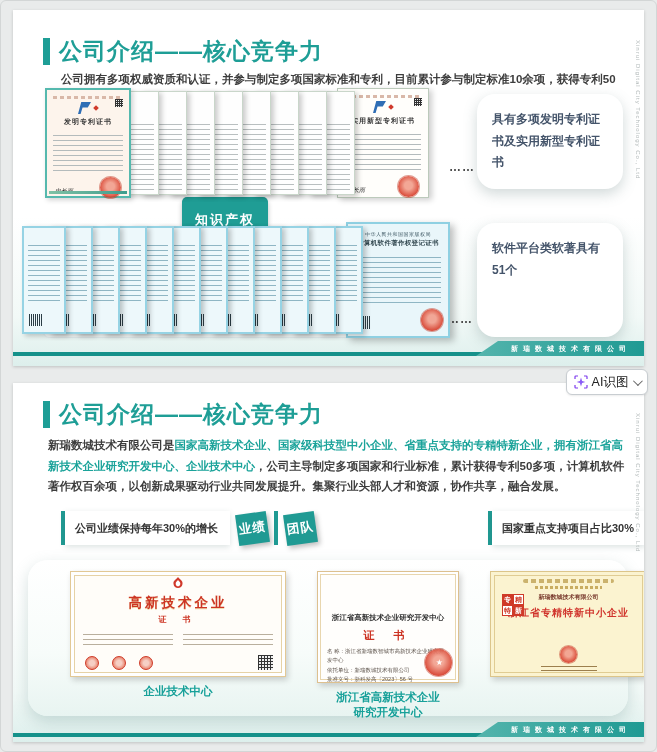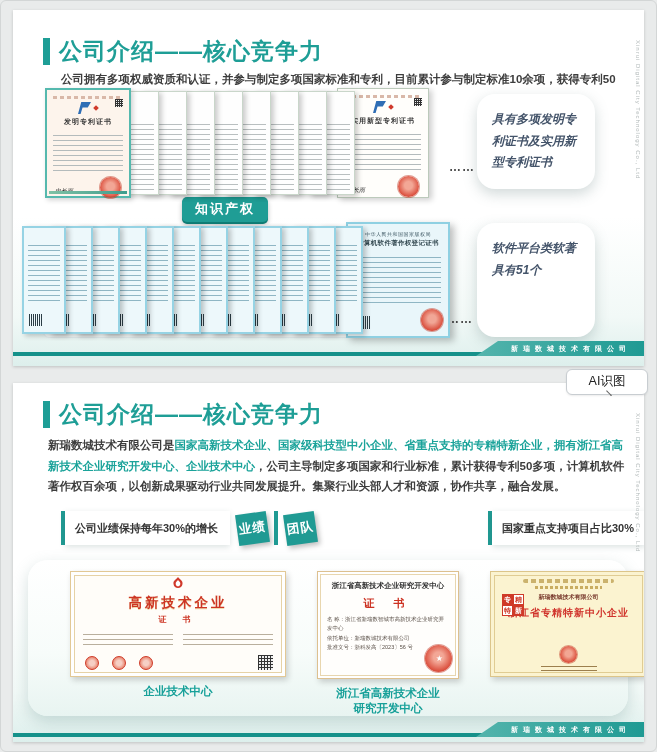--- a/index.html
+++ b/index.html
@@ -51,37 +51,37 @@
   .bl-header { text-align:center; font-size:5px; color:#47606b; letter-spacing:.5px; }
   .bl-title { text-align:center; font-size:6.5px; font-weight:bold; color:#31474f; margin-top:2px; letter-spacing:.3px; }
   .bl-lines { margin-top:5px; height:52px; background:repeating-linear-gradient(#0000 0 4px,#8fb6c4 4px 5px); }
   .bl-seal { right:5px; bottom:5px; width:22px; height:22px; }
   .bl-code { position:absolute; left:7px; bottom:7px; width:16px; height:13px; background:repeating-linear-gradient(90deg,#2c3e46 0 1px,#0000 1px 2px); }
 
   .dots { position:absolute; font-size:12px; font-weight:bold; color:#4a4a4a; letter-spacing:1px; }
   #dots1 { left:436px; top:150px; }
   #dots2 { left:434px; top:302px; }
 
-  .ip-tag { position:absolute; left:169px; top:187px; background:#1f9d95; color:#fff; font-size:13px; font-weight:bold; letter-spacing:2px; padding:3px 13px 4px; border-radius:5px; box-shadow:0 2px 0 #0f7d76, 0 3px 5px rgba(0,0,0,.25); z-index:40; }
-
-  .info-box { position:absolute; left:464px; width:118px; background:#fff; border-radius:18px; box-shadow:0 5px 14px rgba(90,120,120,.28); padding:15px 15px; font-size:12px; font-weight:bold; font-style:italic; color:#44546a; line-height:1.8; }
+  .ip-tag { position:absolute; left:169px; top:187px; background:#1f9d95; color:#fff; font-size:13px; font-weight:bold; letter-spacing:2px; padding:14px 13px 4px; border-radius:5px; box-shadow:0 2px 0 #0f7d76, 0 3px 5px rgba(0,0,0,.25); z-index:40; }
+
+  .info-box { position:absolute; left:464px; width:146px; background:#fff; border-radius:18px; box-shadow:0 5px 14px rgba(90,120,120,.28); padding:15px 15px; font-size:12px; font-weight:bold; color:#44546a; line-height:1.8; }
   #info-box1 { top:84px; min-height:92px; }
   #info-box2 { top:213px; min-height:114px; display:flex; flex-direction:column; gap:11px; }
 
   
   .ribbon-line { position:absolute; left:0; height:4px; width:472px; background:#15918a; border-radius:0 3px 3px 0; }
   #slide1 .ribbon-line { bottom:10px; }
   #slide2 .ribbon-line { bottom:5px; }
   .ribbon-band { position:absolute; right:0; width:168px; height:15px; background:linear-gradient(90deg,#53b4ac,#1f9a93); clip-path:polygon(22px 0,100% 0,100% 100%,0 100%); display:flex; align-items:center; justify-content:flex-end; padding-right:13px; }
   #slide1 .ribbon-band { bottom:10px; }
   #slide2 .ribbon-band { bottom:5px; }
   .ribbon-text { color:#fff; font-size:7px; font-weight:bold; letter-spacing:5px; white-space:nowrap; }
 
   
-  .ai-btn { position:absolute; left:566px; top:369px; width:82px; height:26px; background:#fff; border:1px solid #c8cdd1; border-radius:6px; display:flex; align-items:center; justify-content:center; gap:4px; cursor:pointer; box-shadow:0 1px 2px rgba(0,0,0,.08); z-index:90;flex-direction:column; }
+  .ai-btn { position:absolute; left:566px; top:369px; width:82px; height:26px; background:#fff; border:1px solid #c8cdd1; border-radius:6px; display:flex; align-items:center; justify-content:center; gap:4px; cursor:pointer; box-shadow:0 1px 2px rgba(0,0,0,.08); z-index:90; }
   .ai-label { font-size:12.5px; color:#222; }
   .chev { width:7px; height:7px; border-right:1.5px solid #666; border-bottom:1.5px solid #666; transform:rotate(45deg) translateY(-2px); margin-left:1px; }
 
   
   .para2 { position:absolute; left:35px; top:52px; width:578px; font-size:11.5px; font-weight:600; color:#3d3d3d; line-height:1.8; }
   .hl { color:#1ba39a; font-weight:bold; }
 
   .stat { position:absolute; top:128px; display:flex; align-items:stretch; height:34px;margin-left:26px; }
   #stat0 { left:22px; } #stat1 { left:235px; } #stat2 { left:449px; }
   .stat-bar { width:4px; background:#1f9a93; }
@@ -96,21 +96,21 @@
   .flame { position:absolute; top:5px; left:50%; transform:translateX(-50%); }
   .certA-title { margin-top:14px; text-align:center; font-size:13.5px; font-weight:bold; color:#cd3524; letter-spacing:3px; text-shadow:0 1px 0 #f0ddb0; }
   .certA-sub { text-align:center; font-size:8px; font-weight:bold; color:#cd3524; letter-spacing:7px; margin-top:2px; }
   .certA-lines { display:flex; gap:10px; margin-top:5px; }
   .certA-lines div { flex:1; height:16px; background:repeating-linear-gradient(#0000 0 4px,#b9aF9d 4px 5px); }
   .certA-foot { position:absolute; left:14px; right:12px; bottom:6px; display:flex; align-items:center; gap:13px; }
   .rosette { width:14px; height:14px; border-radius:50%; border:1.5px solid #cf3a28; background:radial-gradient(circle,#f6cfc5 30%,#e77a63 80%); }
   .qr { margin-left:auto; width:15px; height:15px; background:repeating-linear-gradient(90deg,#333 0 1.5px,#0000 1.5px 3px),repeating-linear-gradient(#333 0 1.5px,#eee 1.5px 3px); }
 
   .certB { position:relative; width:142px; height:112px; background:#fffefc; border:1px solid #ddc08f; box-shadow:inset 0 0 0 2px #fff, inset 0 0 0 3px #e8d6ae, 2px 3px 6px rgba(0,0,0,.18); padding:9px 9px; }
-  .certB-title { text-align:center; font-size:7.5px; font-weight:bold; color:#333; }
+  .certB-title { text-align:center; font-size:7.5px; font-weight:bold; color:#333;margin-top:32px; }
   .certB-sub { text-align:center; font-size:11px; font-weight:bold; color:#cc3222; letter-spacing:8px; margin:5px 0 4px; }
   .certB-row { font-size:5.5px; color:#5a5048; line-height:1.7; }
   .certB .seal { right:6px; bottom:6px; width:27px; height:27px; }
   .certB .star { position:absolute; right:15px; bottom:15px; color:#fff; font-size:8px; z-index:2; }
 
   .certC { position:relative; width:157px; height:106px; background:#fbf3d0; border:1px solid #dcc58a; box-shadow:inset 0 0 0 3px #fbf3d0, inset 0 0 0 4px #e0cc93, 2px 3px 6px rgba(0,0,0,.18); padding:7px 10px; }
   .certC-flourish { height:4px; margin:0 22px 3px; background:repeating-linear-gradient(90deg,#cbb26d 0 5px,#0000 5px 8px); border-radius:2px; }
   .certC-title { text-align:center; font-family:"Liberation Serif","DejaVu Serif",serif; font-style:italic; font-size:15px; font-weight:bold; color:#c5392b; letter-spacing:4px; }
   .certC-goldline { height:3px; margin:2px 34px 4px; background:repeating-linear-gradient(90deg,#c9ad62 0 3px,#0000 3px 5px); }
   .certC-badge { position:absolute; left:11px; top:22px; display:grid; grid-template-columns:11px 11px; grid-template-rows:11px 11px; }

